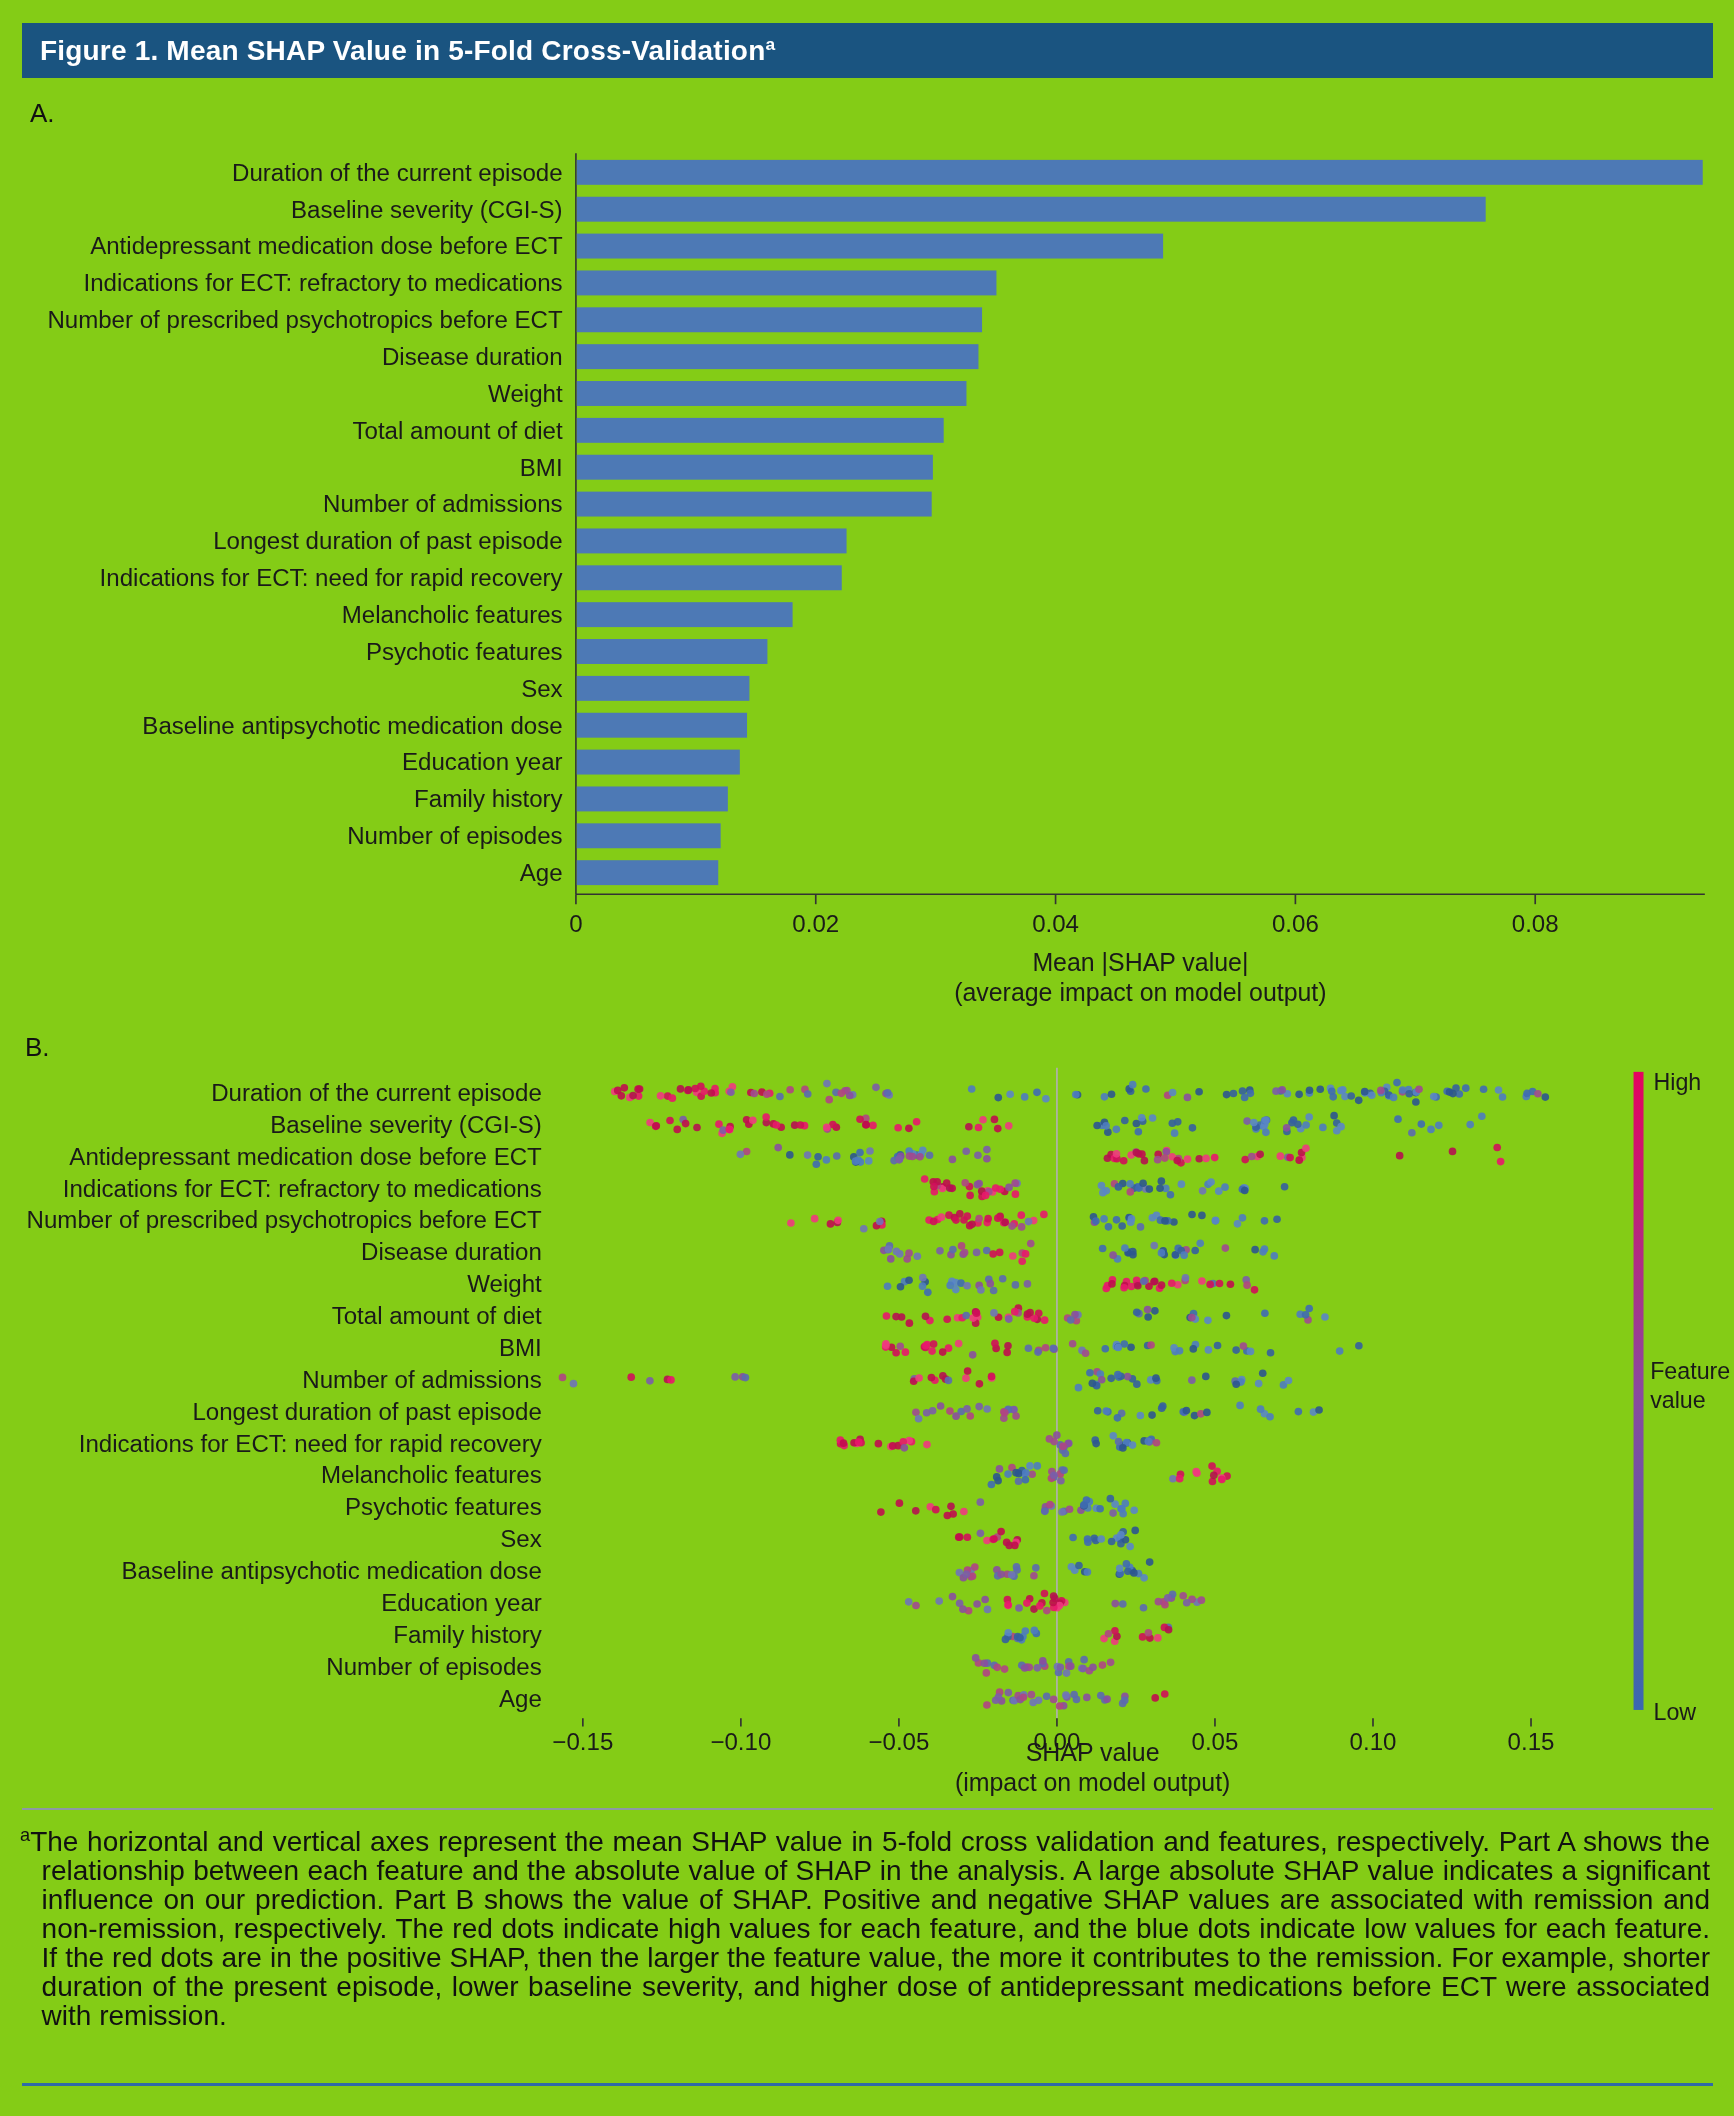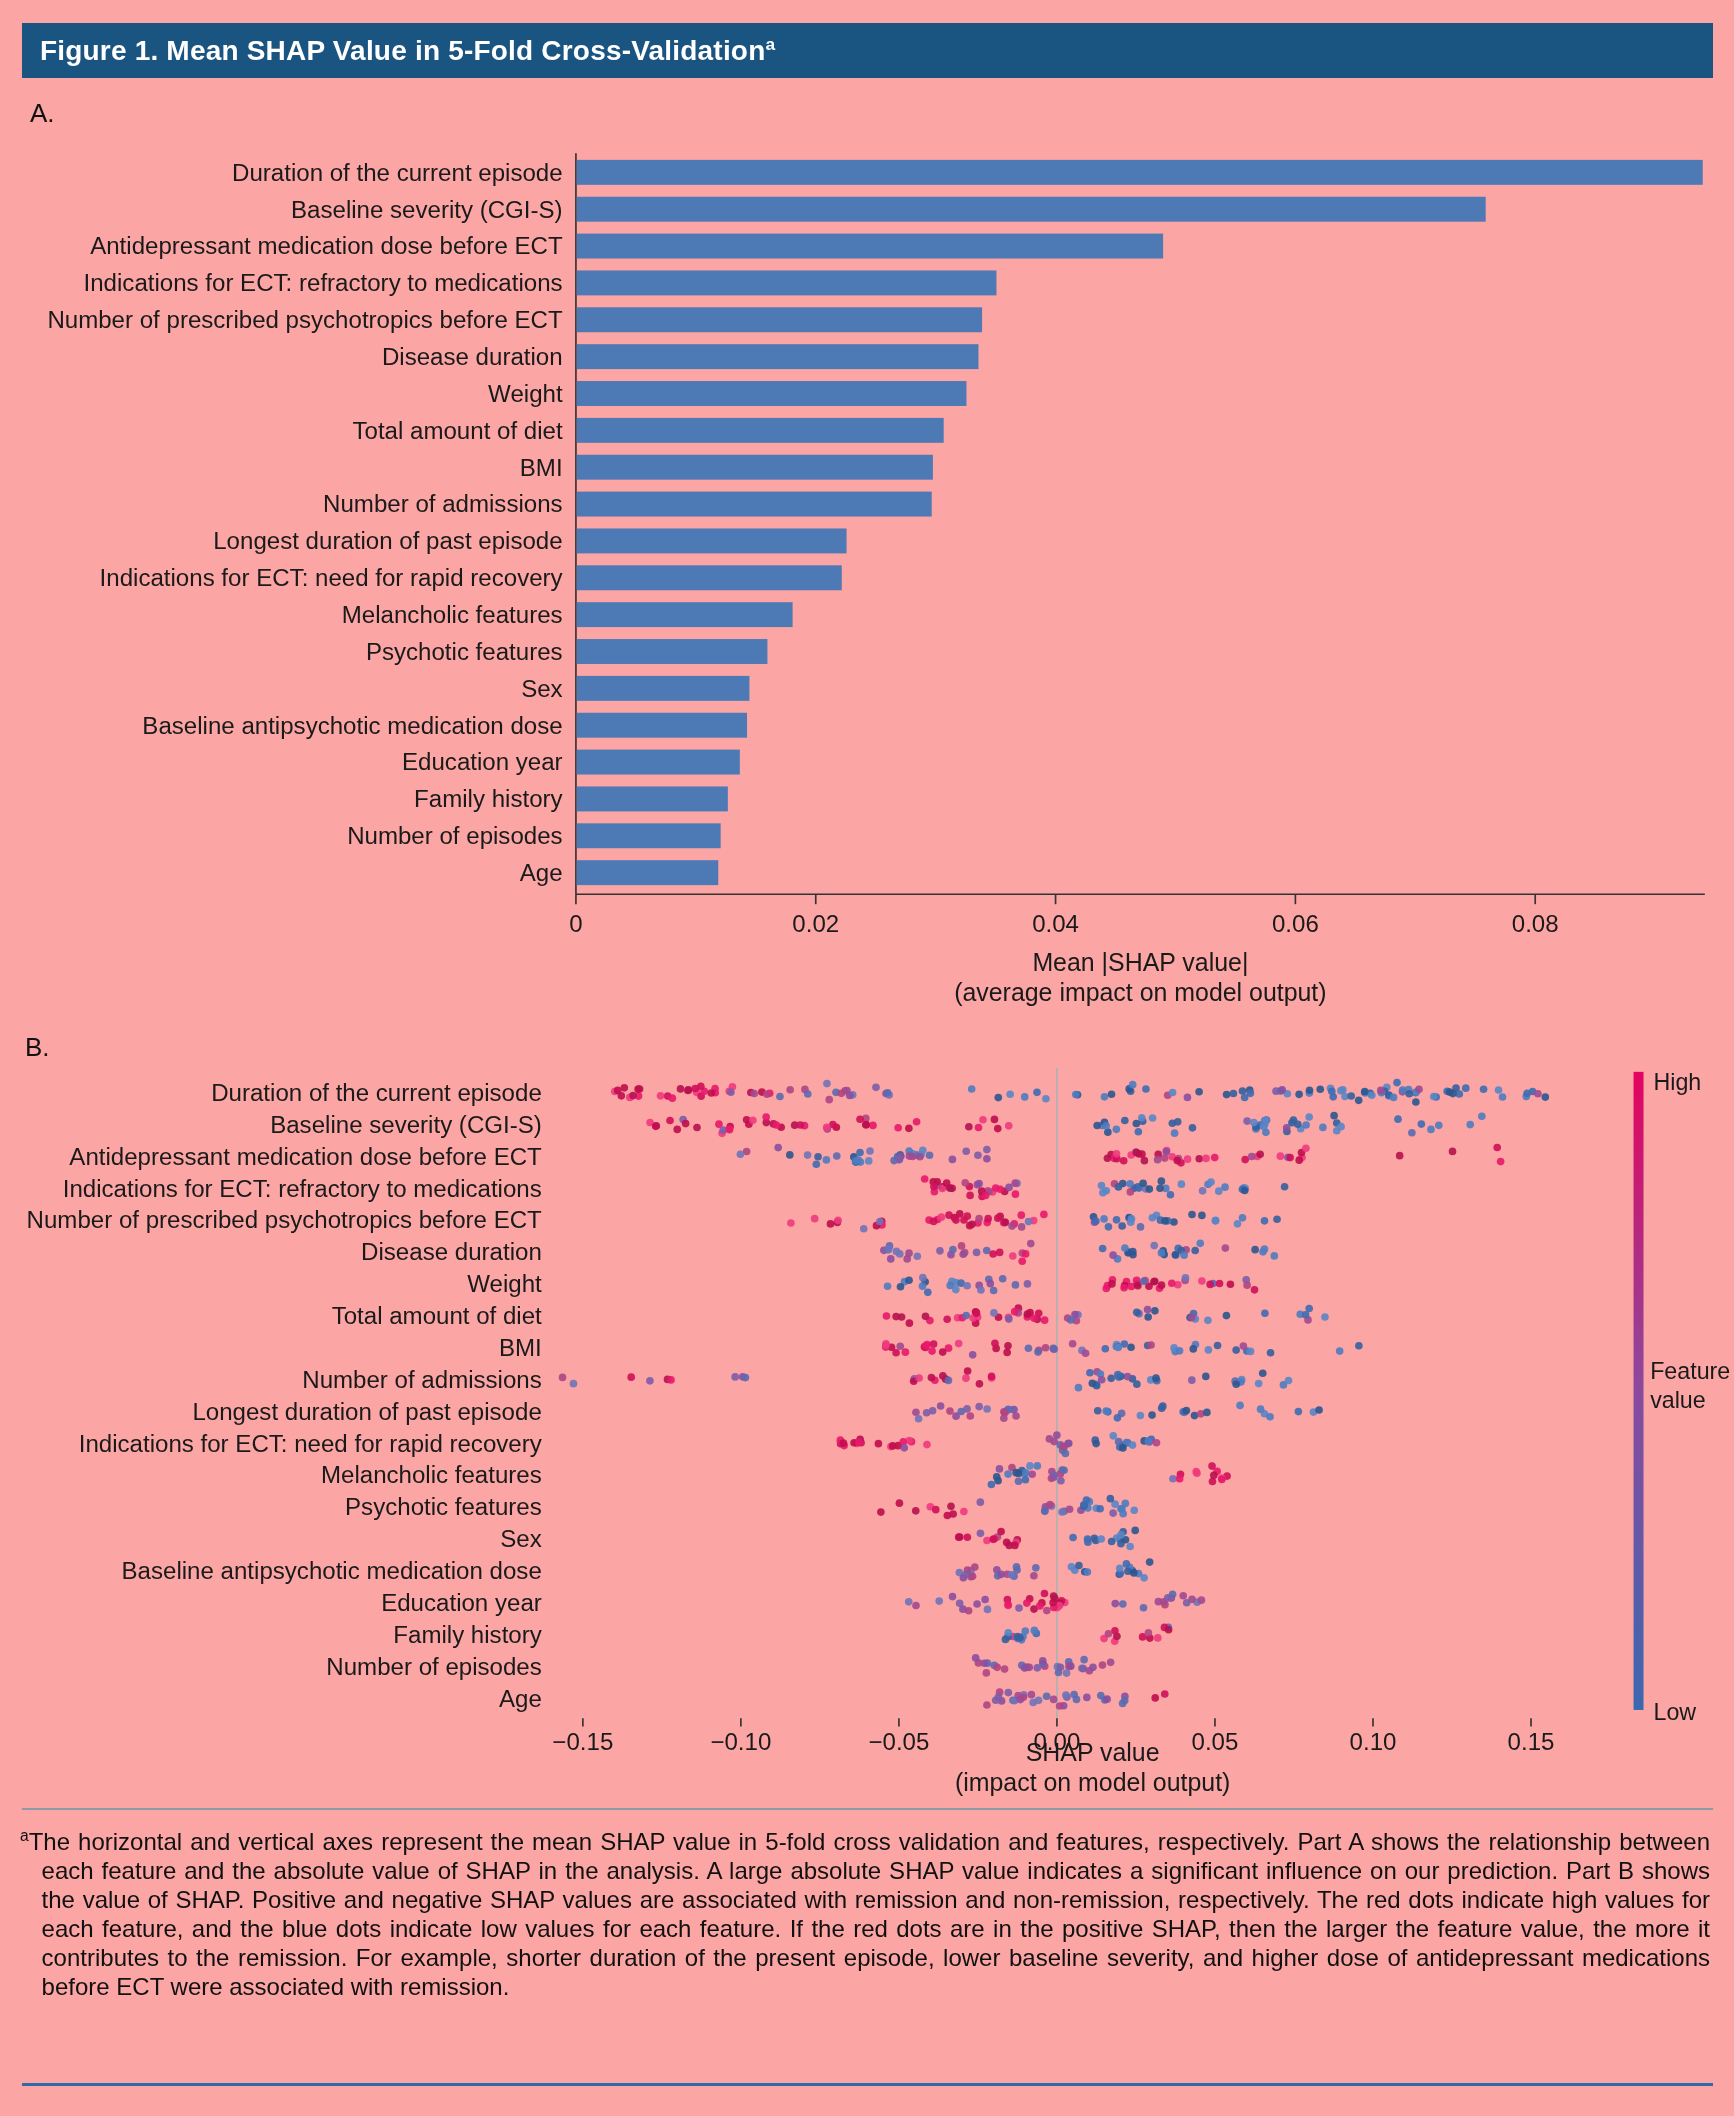--- a/index.html
+++ b/index.html
@@ -1,33 +1,33 @@
 <!DOCTYPE html>
 <html style="font-size:13.3px"><head>
 <meta charset="utf-8">
 <style>
   html,body{margin:0;padding:0;background:#ffffff;}
-  .page{position:relative;width:1735px;height:2117px;background:#fca5a5;
+  .page{position:relative;width:1735px;height:2117px;background:#84cc16;
         font-family:"Liberation Sans",sans-serif;overflow:hidden;}
   .title-bar{position:absolute;left:21.6px;top:23px;right:21.6px;height:55px;
              background:#1a5480;color:#ffffff;display:flex;align-items:center;
              padding:0 18.3px;box-sizing:border-box;}
   .title-bar h1{font-size:28px;font-weight:700;margin:0;letter-spacing:0.2px;}
   .title-bar sup{font-size:0.62em;}
   .panel-label{position:absolute;font-size:26px;color:#111111;font-weight:400;}
   #labelA{left:30px;top:98px;}
   #labelB{left:25px;top:1032px;}
   .chart-svg{position:absolute;left:0;}
   #chartA{top:125px;}
   #chartB{top:1022px;}
   svg text{font-family:"Liberation Sans",sans-serif;}
   .divider{position:absolute;left:21.6px;right:21.6px;top:1808px;height:1.7px;background:#8d99a6;}
   .bottom-rule{position:absolute;left:21.6px;right:21.6px;top:2083px;height:3.3px;background:#2f6ba8;}
   .notes{position:absolute;left:20px;right:25px;top:1821px;}
-  .footnote{margin:0;font-size:24px;line-height:29px;color:#111111;
+  .footnote{margin:0;font-size:28px;line-height:29px;color:#111111;
             text-align:justify;padding-left:21.6px;text-indent:-21.6px;}
   .footnote sup{font-size:0.65em;}
 </style>
 </head>
 <body>
 
 <div class="page">
 
   <header class="title-bar">
     <h1><span>Figure 1. Mean SHAP Value in 5-Fold Cross-Validation</span><sup>a</sup></h1>

